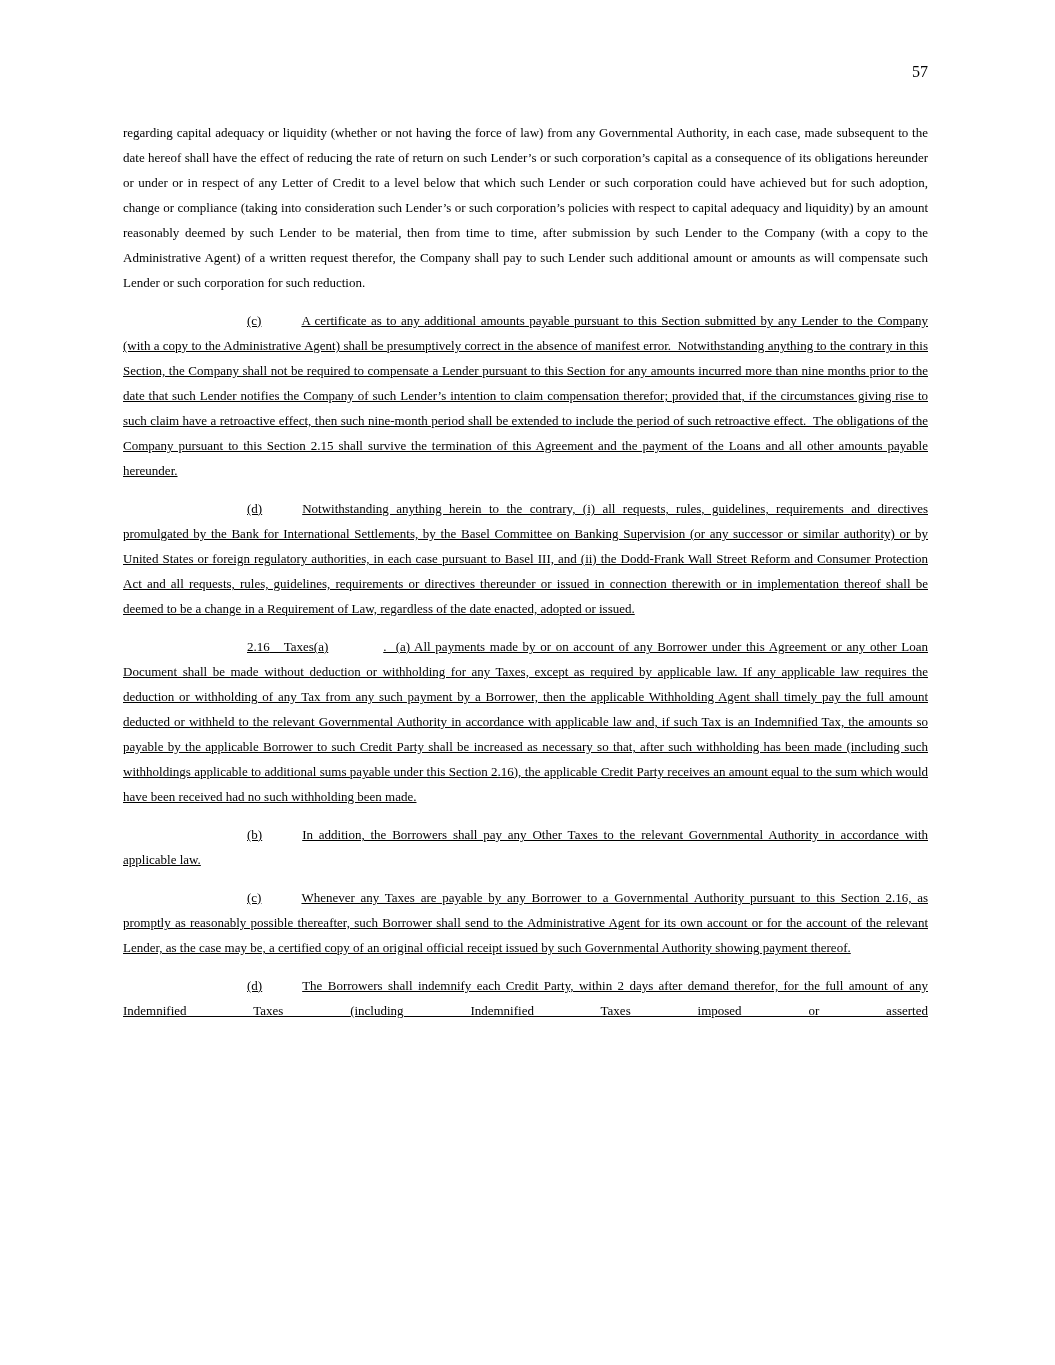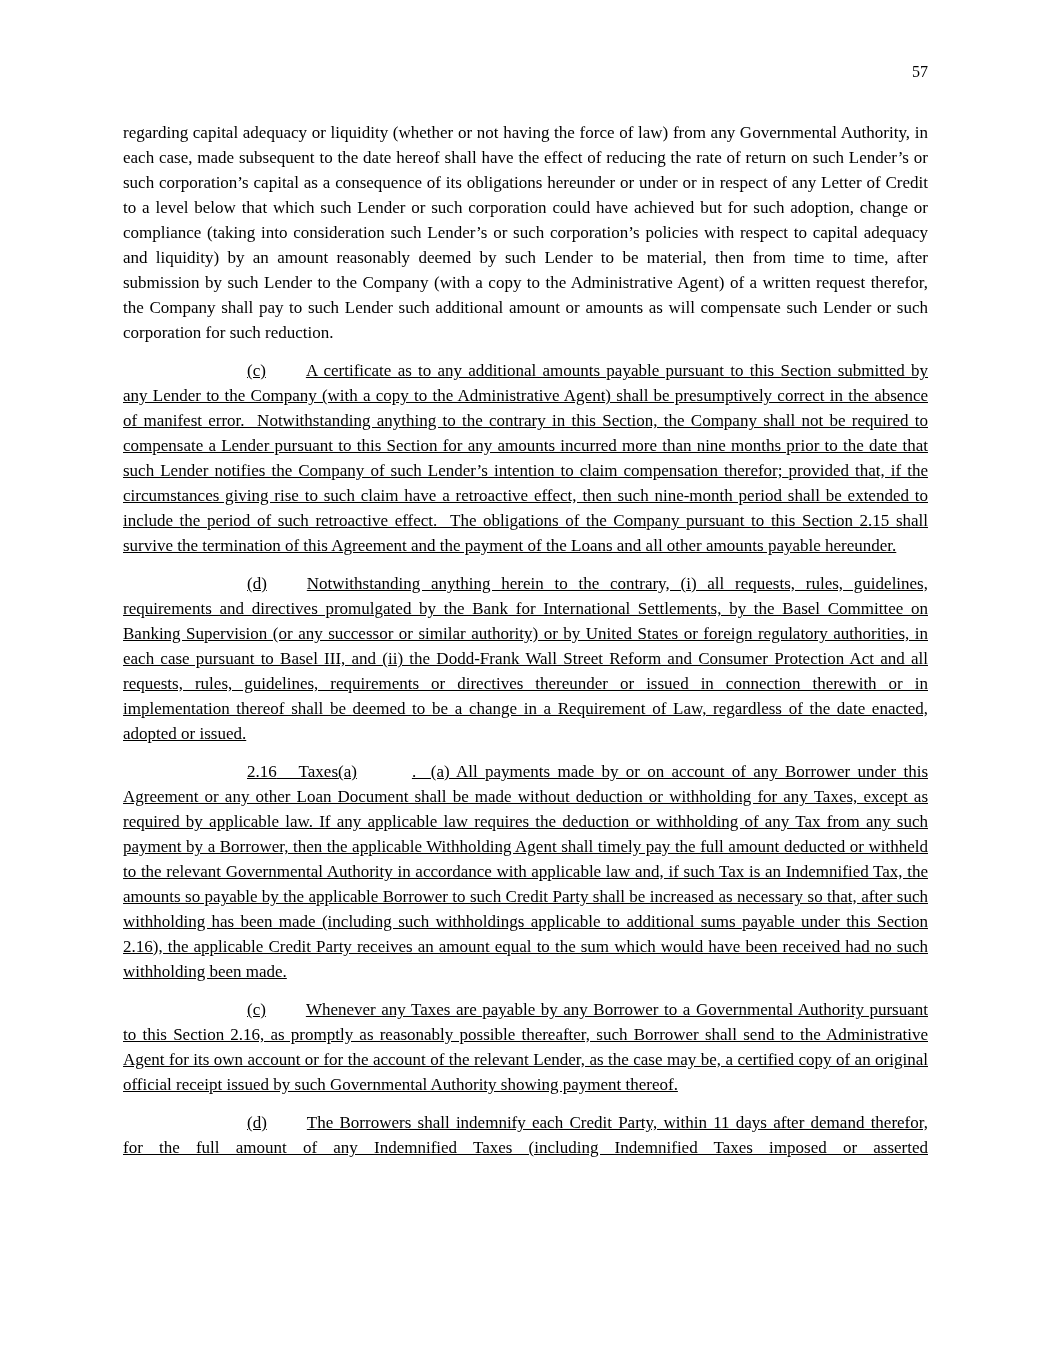--- a/index.html
+++ b/index.html
@@ -19,21 +19,21 @@
     padding: 62px 127px 40px 123px;
     overflow: hidden;
   }
   .page-number {
     text-align: right;
     font-size: 16px;
     line-height: 20px;
     margin-bottom: 38px;
   }
   p.para {
-    font-size: 17px;
+    font-size: 13px;
     line-height: 25px;
     text-align: justify;
     margin-bottom: 13px;
   }
   p.indent { text-indent: 124px; text-decoration: underline; }
   .tab  { display: inline-block; width: 40px; }
   .tab-wide { display: inline-block; width: 55px; }
   .u { text-decoration: underline; }
   .justify-last { text-align-last: justify; }
 </style>
@@ -47,19 +47,20 @@
   <div class="body">
 
     <p class="para">regarding capital adequacy or liquidity (whether or not having the force of law) from any Governmental Authority, in each case, made subsequent to the date hereof shall have the effect of reducing the rate of return on such Lender’s or such corporation’s capital as a consequence of its obligations hereunder or under or in respect of any Letter of Credit to a level below that which such Lender or such corporation could have achieved but for such adoption, change or compliance (taking into consideration such Lender’s or such corporation’s policies with respect to capital adequacy and liquidity) by an amount reasonably deemed by such Lender to be material, then from time to time, after submission by such Lender to the Company (with a copy to the Administrative Agent) of a written request therefor, the Company shall pay to such Lender such additional amount or amounts as will compensate such Lender or such corporation for such reduction.</p>
 
     <p class="para indent"><span>(c)</span><span class="tab"></span><span>A certificate as to any additional amounts payable pursuant to this Section submitted by any Lender to the Company (with a copy to the Administrative Agent) shall be presumptively correct in the absence of manifest error.&nbsp; Notwithstanding anything to the contrary in this Section, the Company shall not be required to compensate a Lender pursuant to this Section for any amounts incurred more than nine months prior to the date that such Lender notifies the Company of such Lender’s intention to claim compensation therefor; </span><span class="u">provided</span><span> that, if the circumstances giving rise to such claim have a retroactive effect, then such nine-month period shall be extended to include the period of such retroactive effect.&nbsp; The obligations of the Company pursuant to this Section 2.15 shall survive the termination of this Agreement and the payment of the Loans and all other amounts payable hereunder.</span></p>
 
     <p class="para indent"><span>(d)</span><span class="tab"></span><span>Notwithstanding anything herein to the contrary, (i) all requests, rules, guidelines, requirements and directives promulgated by the Bank for International Settlements, by the Basel Committee on Banking Supervision (or any successor or similar authority) or by United States or foreign regulatory authorities, in each case pursuant to Basel III, and (ii) the Dodd-Frank Wall Street Reform and Consumer Protection Act and all requests, rules, guidelines, requirements or directives thereunder or issued in connection therewith or in implementation thereof shall be deemed to be a change in a Requirement of Law, regardless of the date enacted, adopted or issued.</span></p>
 
     <p class="para indent"><span>2.16</span><span class="u">&nbsp;&nbsp;&nbsp;Taxes</span><span>(a)</span><span class="tab-wide"></span><span>.&nbsp; (a) All payments made by or on account of any Borrower under this Agreement or any other Loan Document shall be made without deduction or withholding for any Taxes, except as required by applicable law. If any applicable law requires the deduction or withholding of any Tax from any such payment by a Borrower, then the applicable Withholding Agent shall timely pay the full amount deducted or withheld to the relevant Governmental Authority in accordance with applicable law and, if such Tax is an Indemnified Tax, the amounts so payable by the applicable Borrower to such Credit Party shall be increased as necessary so that, after such withholding has been made (including such withholdings applicable to additional sums payable under this Section 2.16), the applicable Credit Party receives an amount equal to the sum which would have been received had no such withholding been made.</span></p>
 
+    <p class="para indent"><span>(b)</span><span class="tab"></span><span>In addition, the Borrowers shall pay any Other Taxes to the relevant Governmental Authority in accordance with applicable law.</span></p>
 
     <p class="para indent"><span>(c)</span><span class="tab"></span><span>Whenever any Taxes are payable by any Borrower to a Governmental Authority pursuant to this Section 2.16, as promptly as reasonably possible thereafter, such Borrower shall send to the Administrative Agent for its own account or for the account of the relevant Lender, as the case may be, a certified copy of an original official receipt issued by such Governmental Authority showing payment thereof.</span></p>
 
-    <p class="para indent justify-last"><span>(d)</span><span class="tab"></span><span>The Borrowers shall indemnify each Credit Party, within 11 days after demand therefor, for the full amount of any Indemnified Taxes (including Indemnified Taxes imposed or asserted</span></p>
+    <p class="para indent justify-last"><span>(d)</span><span class="tab"></span><span>The Borrowers shall indemnify each Credit Party, within 2 days after demand therefor, for the full amount of any Indemnified Taxes (including Indemnified Taxes imposed or asserted</span></p>
 
   </div>
 </div>
 
 </body></html>

